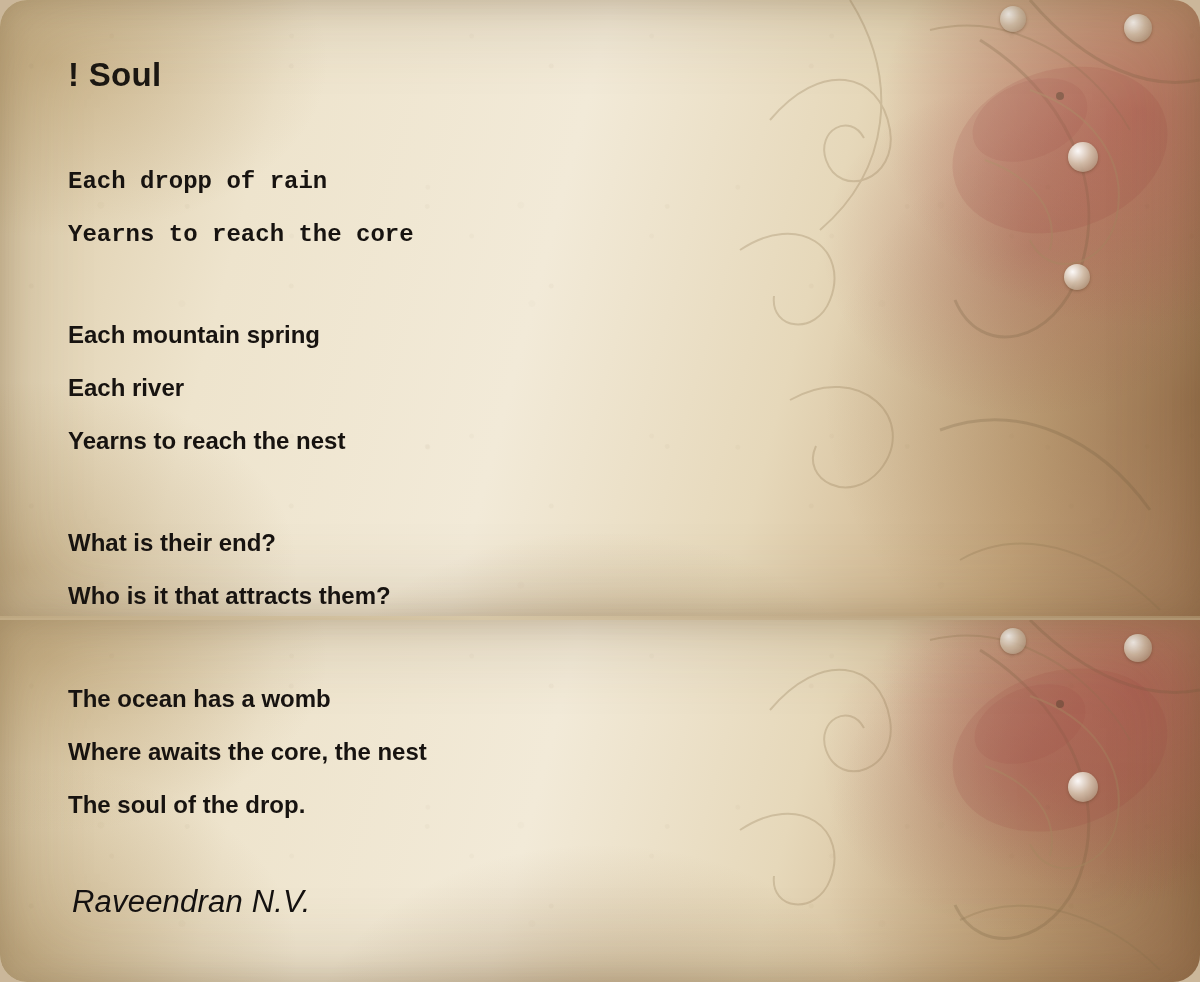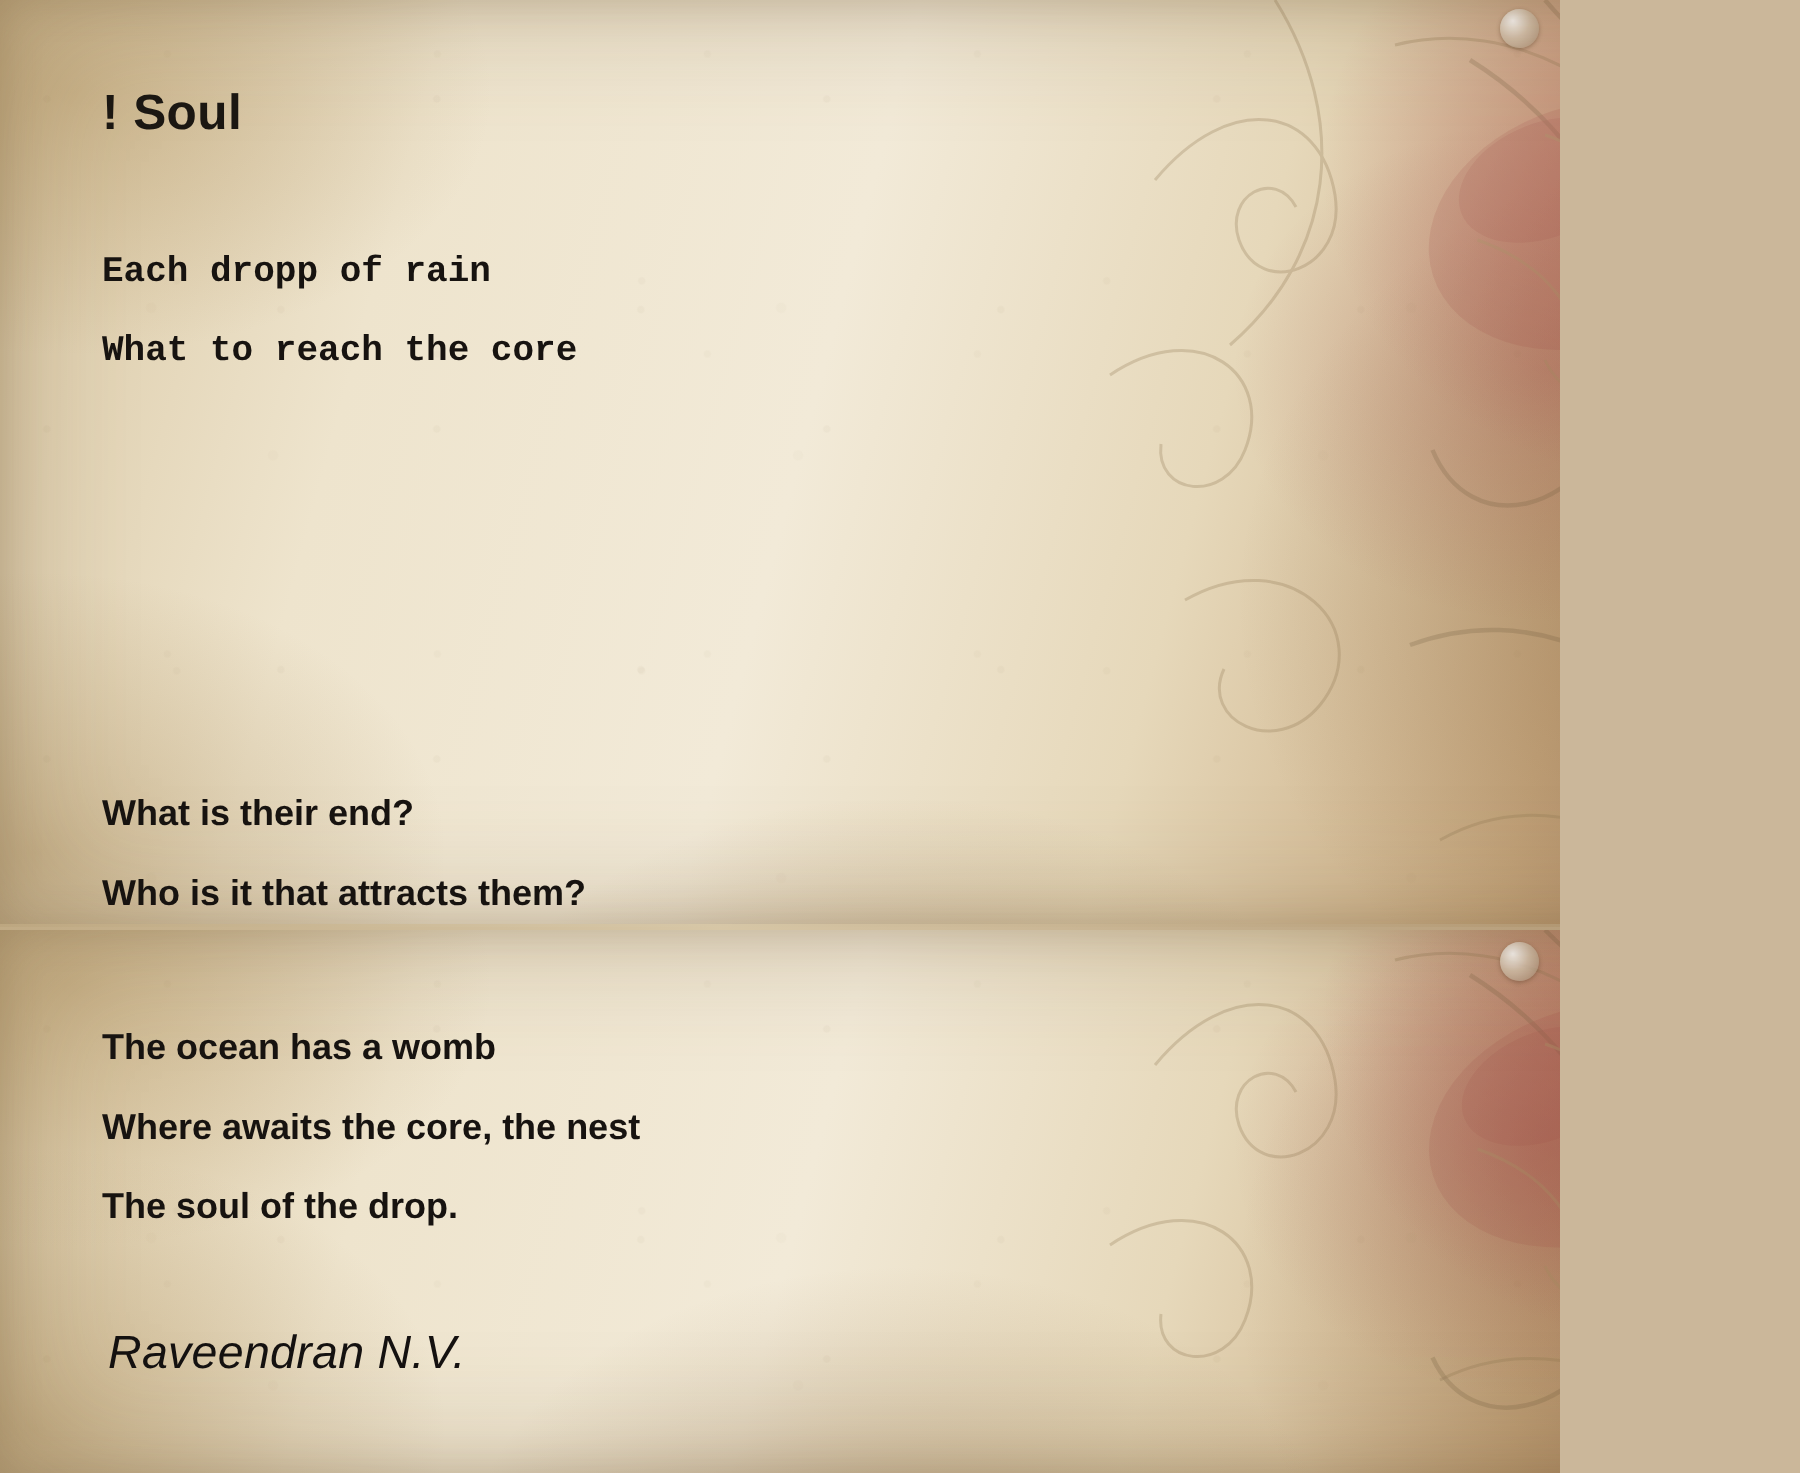--- a/index.html
+++ b/index.html
@@ -9,23 +9,24 @@
   body {
     width: 1200px;
     height: 982px;
     overflow: hidden;
     font-family: "Liberation Sans", sans-serif;
     background: #cbb79a;
   }
 
   #poem-card {
     position: relative;
-    width: 1040px;
+    width: 1200px;
     height: 982px;
     overflow: hidden;
+    border-radius: 27px;
   }
 
   
   .panel {
     position: absolute;
     left: 0;
     width: 1200px;
     overflow: hidden;
     background-color: #e8dcc2;
     background-image:
@@ -209,23 +210,28 @@
     <div class="bead" style="width:30px;height:30px;right:102px;top:152px;"></div>
     <div class="vignette"></div>
   </div>
 
   <div class="text-layer">
 
     <div id="poem-title">! Soul</div>
 
     <div class="stanza" id="stanza-1">
       <div>Each dropp of rain</div>
-      <div>What to reach the core</div>
-    </div>
-
+      <div>Yearns to reach the core</div>
+    </div>
+
+    <div class="stanza" id="stanza-2">
+      <div>Each mountain spring</div>
+      <div>Each river</div>
+      <div>Yearns to reach the nest</div>
+    </div>
 
     <div class="stanza" id="stanza-4">
       <div>The ocean has a womb</div>
       <div>Where awaits the core, the nest</div>
       <div>The soul of the drop.</div>
     </div>
 
     <div class="stanza" id="stanza-3">
       <div>What is their end?</div>
       <div>Who is it that attracts them?</div>

